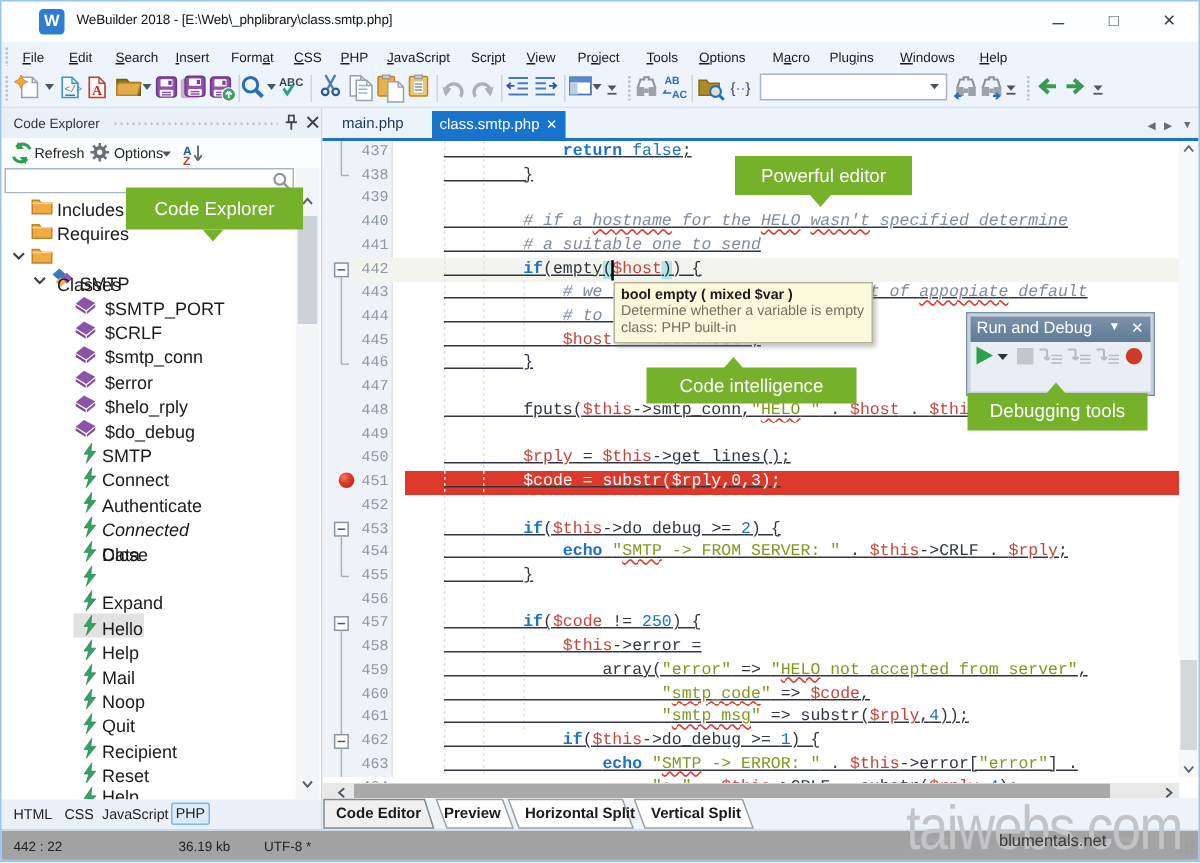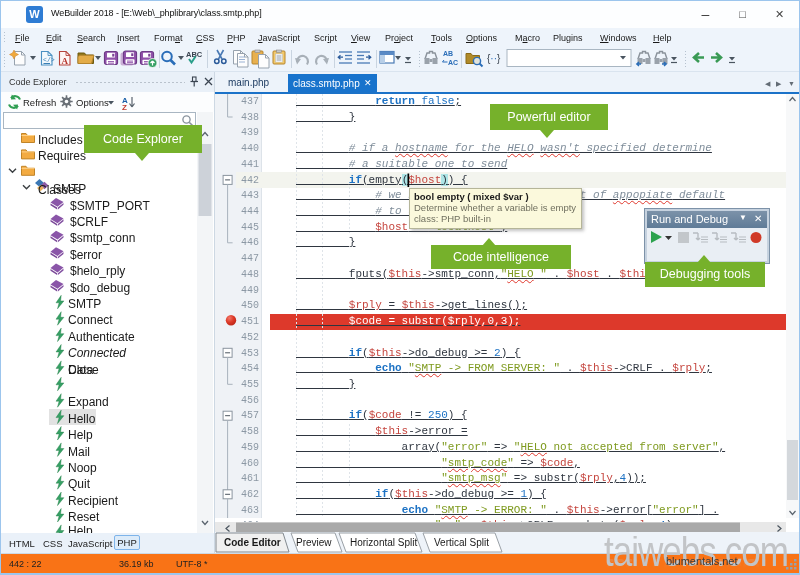--- a/index.html
+++ b/index.html
@@ -38,23 +38,23 @@
 #foldcol { left:263px; top:94px; width:14px; height:424px; background:#fff; }
 #codearea { left:277px; top:94px; width:509px; height:424px; background:#fff; }
 #curline { left:236px; top:172.3px; width:550px; height:15.7px; background:#f3f4ee; }
 #redline { left:270px; top:314.3px; width:516px; height:15.7px; background:#dd392b; }
 pre.code { position:absolute; font-family:"Liberation Mono", monospace; font-size:11px; line-height:15.72px; color:#2f3640; z-index:3; background:transparent;text-decoration:underline;}
 #gutnums { left:215px; top:94.5px; width:44px; text-align:right; color:#8c98a4; font-family:"Liberation Mono", monospace; font-size:10px; line-height:15.72px; position:absolute; z-index:3;}
 .iguide { position:absolute; width:1px; background-image:linear-gradient(#dfe4e9 50%, transparent 50%); background-size:1px 4px; z-index:1;}
 #vscroll { left:786px; top:94px; width:13px; height:424px; background:#f7f8f9; z-index:6; }
 #hscroll { left:215px; top:521.5px; width:571px; height:12.5px; background:#e8e8e8; z-index:6; }
 #edbtabs { left:215px; top:532px; width:584px; height:21px; background:#eef3f9; z-index:6; }
-.btabtxt { position:absolute; top:537px; font-size:10px; color:#1a1a1a; z-index:8; }
-
-#statusbar { left:1px; top:553px; width:798px; height:21px; background:#f97316; border-top:1px solid #cdd9e5; font-size:9px; color:#222; }
+.btabtxt { position:absolute; top:537px; font-size:10px; color:#1a1a1a; z-index:8;font-weight:bold; }
+
+#statusbar { left:1px; top:553px; width:798px; height:21px; background:#a3a3a3; border-top:1px solid #cdd9e5; font-size:9px; color:#222; }
 
 .callout { position:absolute; background:#76b12b; color:#fff; font-size:12.5px; text-align:center; z-index:20; }
 .callout .tri { position:absolute; width:0; height:0; }
 #tooltip { left:409px; top:188px; width:173px; height:41px; background:#fbf9dc; border:1px solid #b5b599; box-shadow:2px 2px 3px rgba(120,120,120,0.45); font-size:9.5px; color:#70705f; padding:2px 4px; z-index:15; }
 #rundebug { left:644px; top:208px; width:126px; height:56px; background:#e9eef4; border:1px solid #7d92a8; box-shadow:0 0 0 2px #c6d2df inset; z-index:14; }
 
 .kw { color:#1d72c4; font-weight:bold; }
 .num { color:#1d72c4; }
 .vr { color:#c5453e; }
 .st { color:#7e9a1e; }

